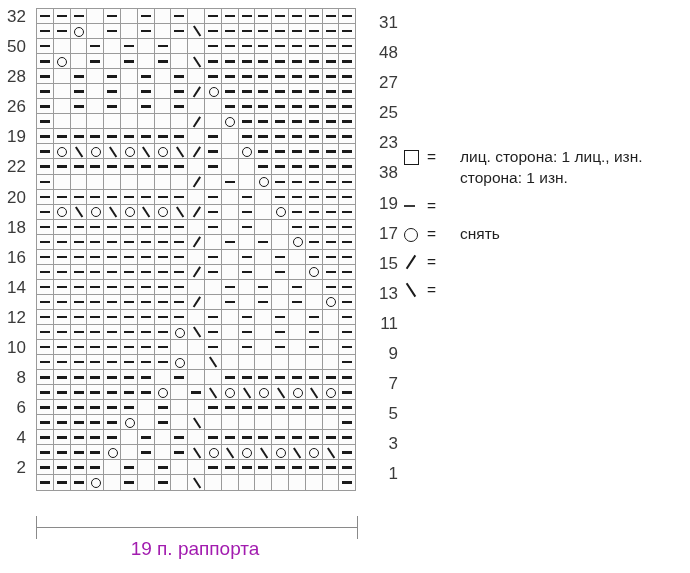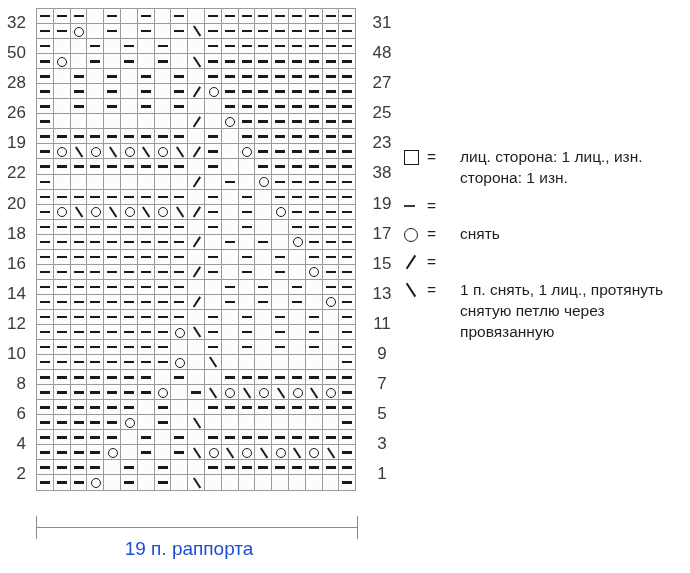--- a/index.html
+++ b/index.html
@@ -19,37 +19,37 @@
   
   #chart-area {
     position: absolute;
     left: 0; top: 0;
     width: 400px;
     height: 520px;
   }
 
   #row-labels-left {
     position: absolute;
-    left: 0px; top: 8px;
+    left: 0px; top: 2px;
     width: 28px;
   }
   #row-labels-right {
     position: absolute;
     left: 358px; top: 8px;
     width: 40px;
   }
   .row-label {
     height: 30.1px;
     line-height: 30.1px;
     font-size: 17px;
     color: #3a3a3a;
     font-family: "Liberation Sans", sans-serif;
   }
   #row-labels-left .row-label { text-align: right; padding-right: 2px; }
-  #row-labels-right .row-label { text-align: center; padding-left: 8px; }
+  #row-labels-right .row-label { text-align: right; padding-left: 8px; }
 
   #grid {
     position: absolute;
     left: 36px; top: 8px;
     border-top: 1px solid #9a9a9a;
     border-left: 1px solid #9a9a9a;
     background: #fdfdfd;
   }
   .grid-row { display: flex; }
   .cell {
@@ -111,25 +111,25 @@
   }
   #repeat-bracket .tick {
     position: absolute;
     top: 0; width: 1px; height: 23px;
     background: #8a8a8a;
   }
   #repeat-bracket .tick.left { left: 0; }
   #repeat-bracket .tick.right { right: 0; }
   #repeat-caption {
     position: absolute;
-    left: 28px; top: 538px;
+    left: 34px; top: 538px;
     width: 322px;
     text-align: center;
     font-size: 19px;
-    color: #1d4ed8;
+    color: #a21caf;
     font-family: "Liberation Sans", sans-serif;
   }
 
   
   #legend {
     position: absolute;
     left: 400px;
     top: 146px;
     width: 286px;
   }
@@ -945,17 +945,16 @@
         <div class="legend-eq">=</div>
         <div class="legend-text">снять</div>
       </div>
       <div class="legend-row">
         <div class="legend-sym lsym-k2tog"></div>
         <div class="legend-eq">=</div>
       </div>
       <div class="legend-row">
         <div class="legend-sym lsym-ssk"></div>
         <div class="legend-eq">=</div>
-        <div class="legend-text">1 п. снять, 1 лиц., протянуть снятую петлю через провязанную</div>
       </div>
     </div>
 
 </div>
 
 </body></html>

